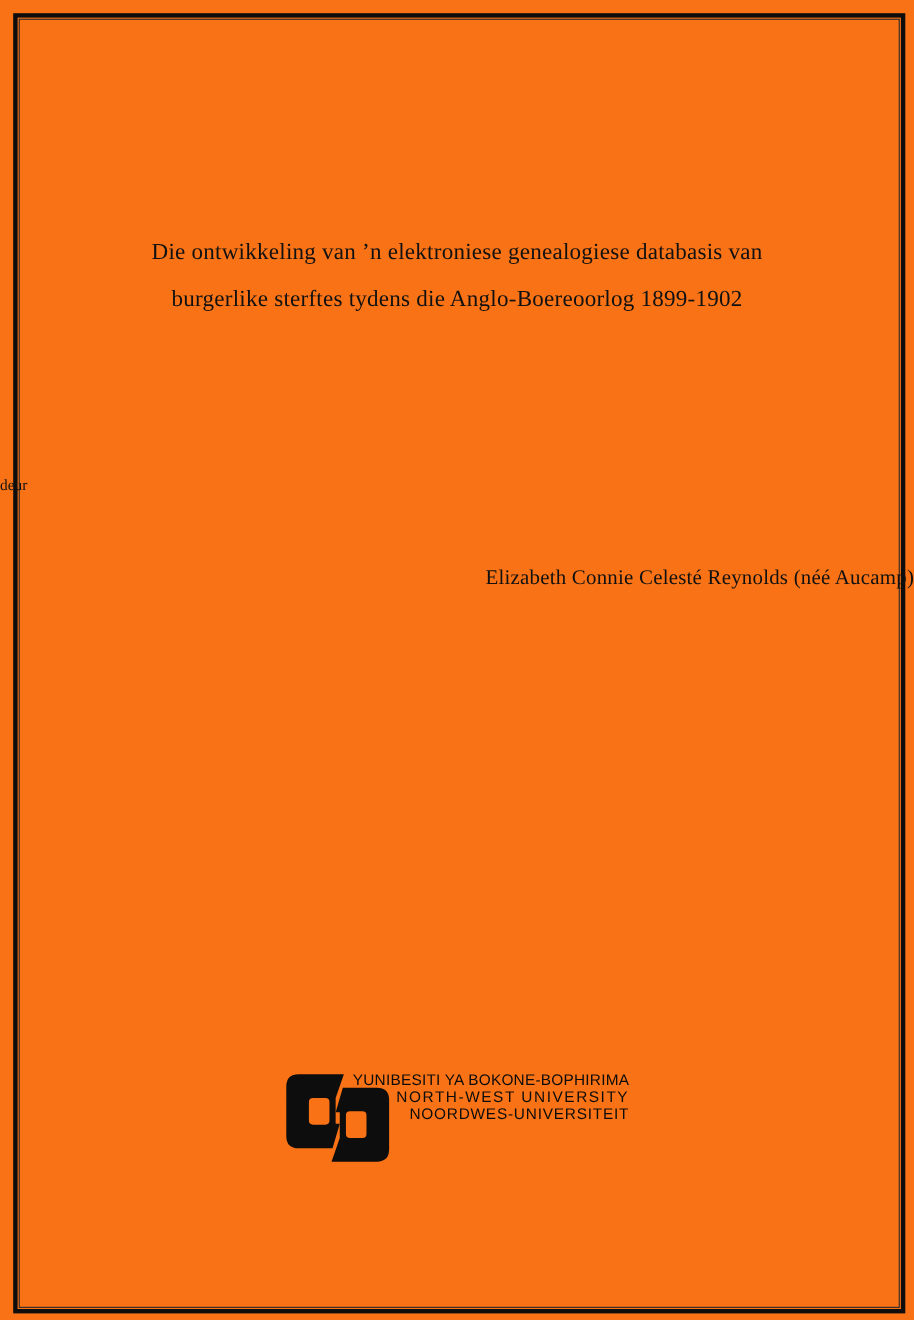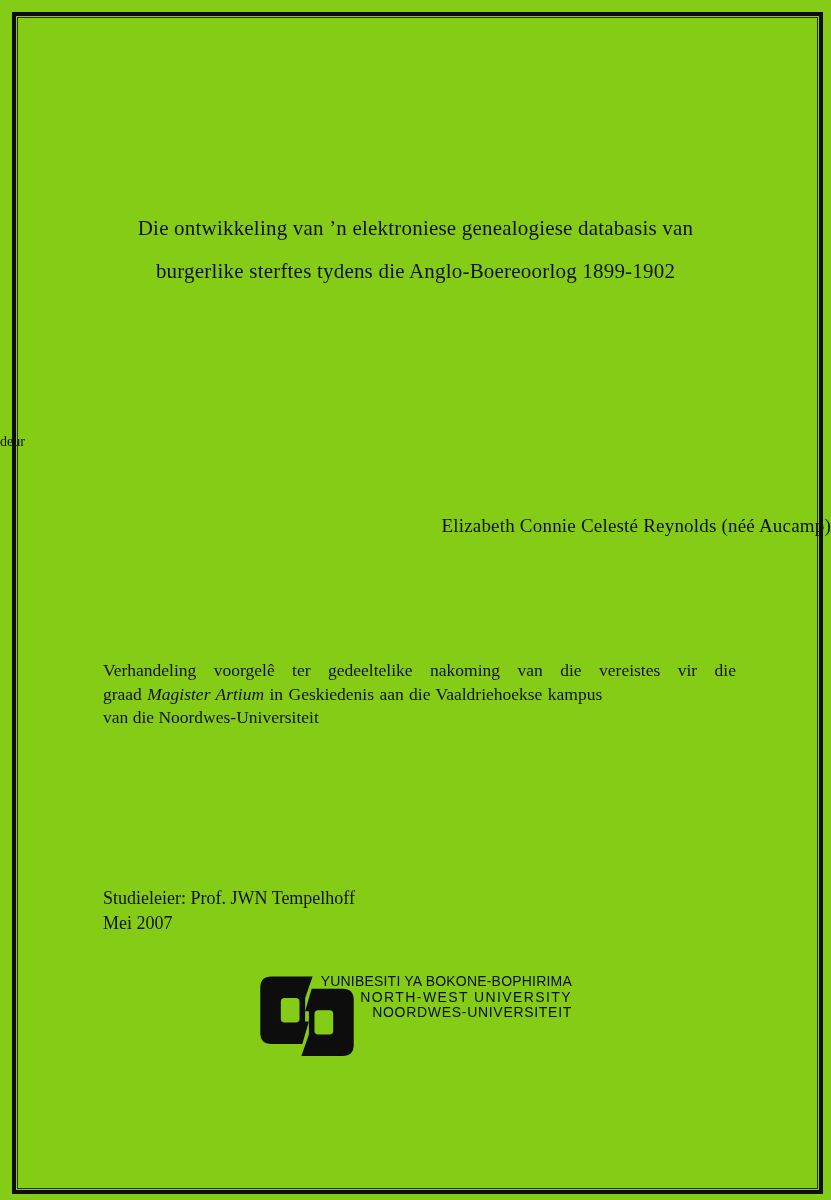--- a/index.html
+++ b/index.html
@@ -4,21 +4,21 @@
 <style>
   html, body {
     margin: 0;
     padding: 0;
     background: #e8e8e8;
   }
   .page {
     position: relative;
     width: 831px;
     height: 1200px;
-    background: #84cc16;
+    background: #f97316;
     overflow: hidden;
     font-family: "Liberation Serif", "DejaVu Serif", serif;
     color: #111111;
   }
   
   .frame {
     position: absolute;
     left: 12px;
     top: 12px;
     right: 8px;
@@ -122,30 +122,21 @@
 
   <div class="title">
     <div>Die ontwikkeling van ’n elektroniese genealogiese databasis van</div>
     <div>burgerlike sterftes tydens die Anglo-Boereoorlog 1899-1902</div>
   </div>
 
   <div class="byline">deur</div>
 
   <div class="author">Elizabeth Connie Celesté Reynolds (néé Aucamp)</div>
 
-  <div class="statement">
-    <div class="st-line1">Verhandeling voorgelê ter gedeeltelike nakoming van die vereistes vir die</div>
-    <div class="st-line2"><span>graad </span><span class="it">Magister Artium</span><span> in Geskiedenis aan die Vaaldriehoekse kampus</span></div>
-    <div class="st-line3">van die Noordwes-Universiteit</div>
-  </div>
 
-  <div class="supervisor">
-    <div>Studieleier: Prof. JWN Tempelhoff</div>
-    <div>Mei 2007</div>
-  </div>
 
   <div class="logo">
     <svg class="logo-mark" viewBox="0 0 104 92" xmlns="http://www.w3.org/2000/svg" aria-hidden="true">
       <path fill="#0d0d0d" fill-rule="evenodd" d="M 14,6 L 58,6 L 50,29 L 50,54 L 54,54 L 47,78 L 14,78 Q 2,78 2,66 L 2,18 Q 2,6 14,6 Z
                M 28,29 L 40,29 Q 44,29 44,33 L 44,51 Q 44,55 40,55 L 28,55 Q 24,55 24,51 L 24,33 Q 24,29 28,29 Z"></path>
       <path fill="#0d0d0d" fill-rule="evenodd" transform="translate(0,13) rotate(180 52 42)" d="M 14,6 L 58,6 L 50,29 L 50,54 L 54,54 L 47,78 L 14,78 Q 2,78 2,66 L 2,18 Q 2,6 14,6 Z
                M 28,29 L 40,29 Q 44,29 44,33 L 44,51 Q 44,55 40,55 L 28,55 Q 24,55 24,51 L 24,33 Q 24,29 28,29 Z"></path>
     </svg>
     <div class="logo-text">
       <div class="ls1">YUNIBESITI YA BOKONE-BOPHIRIMA</div>

